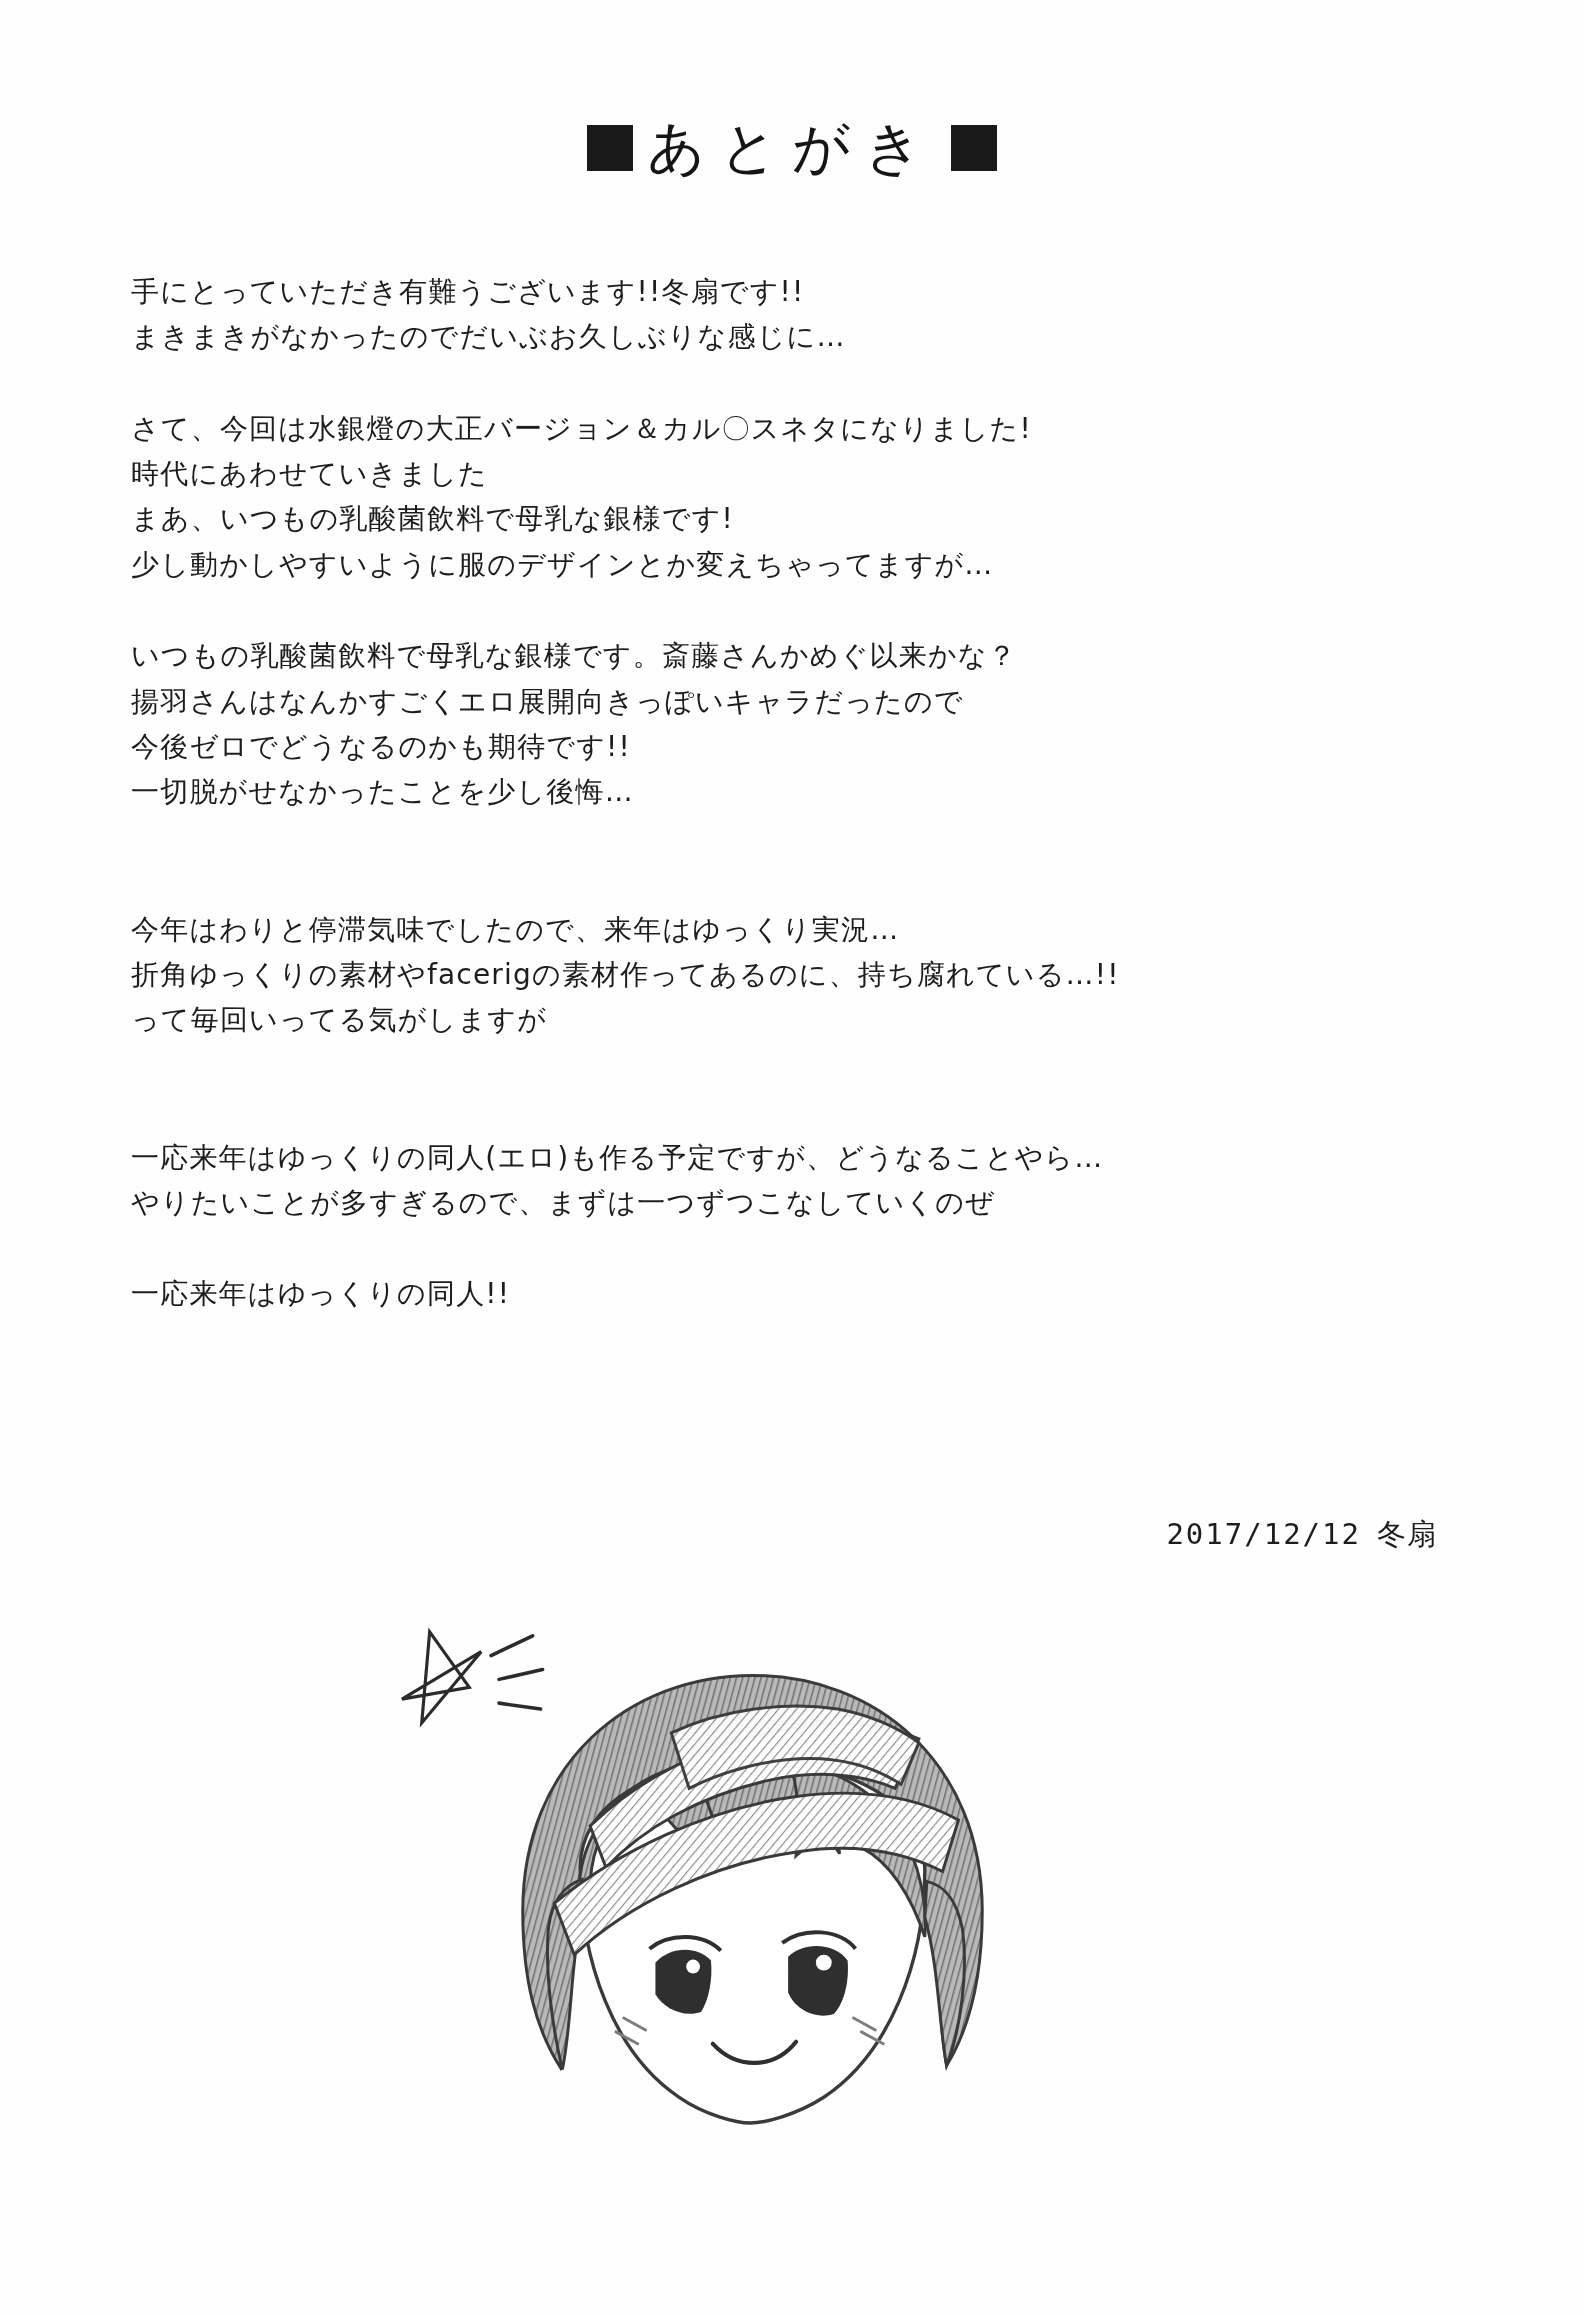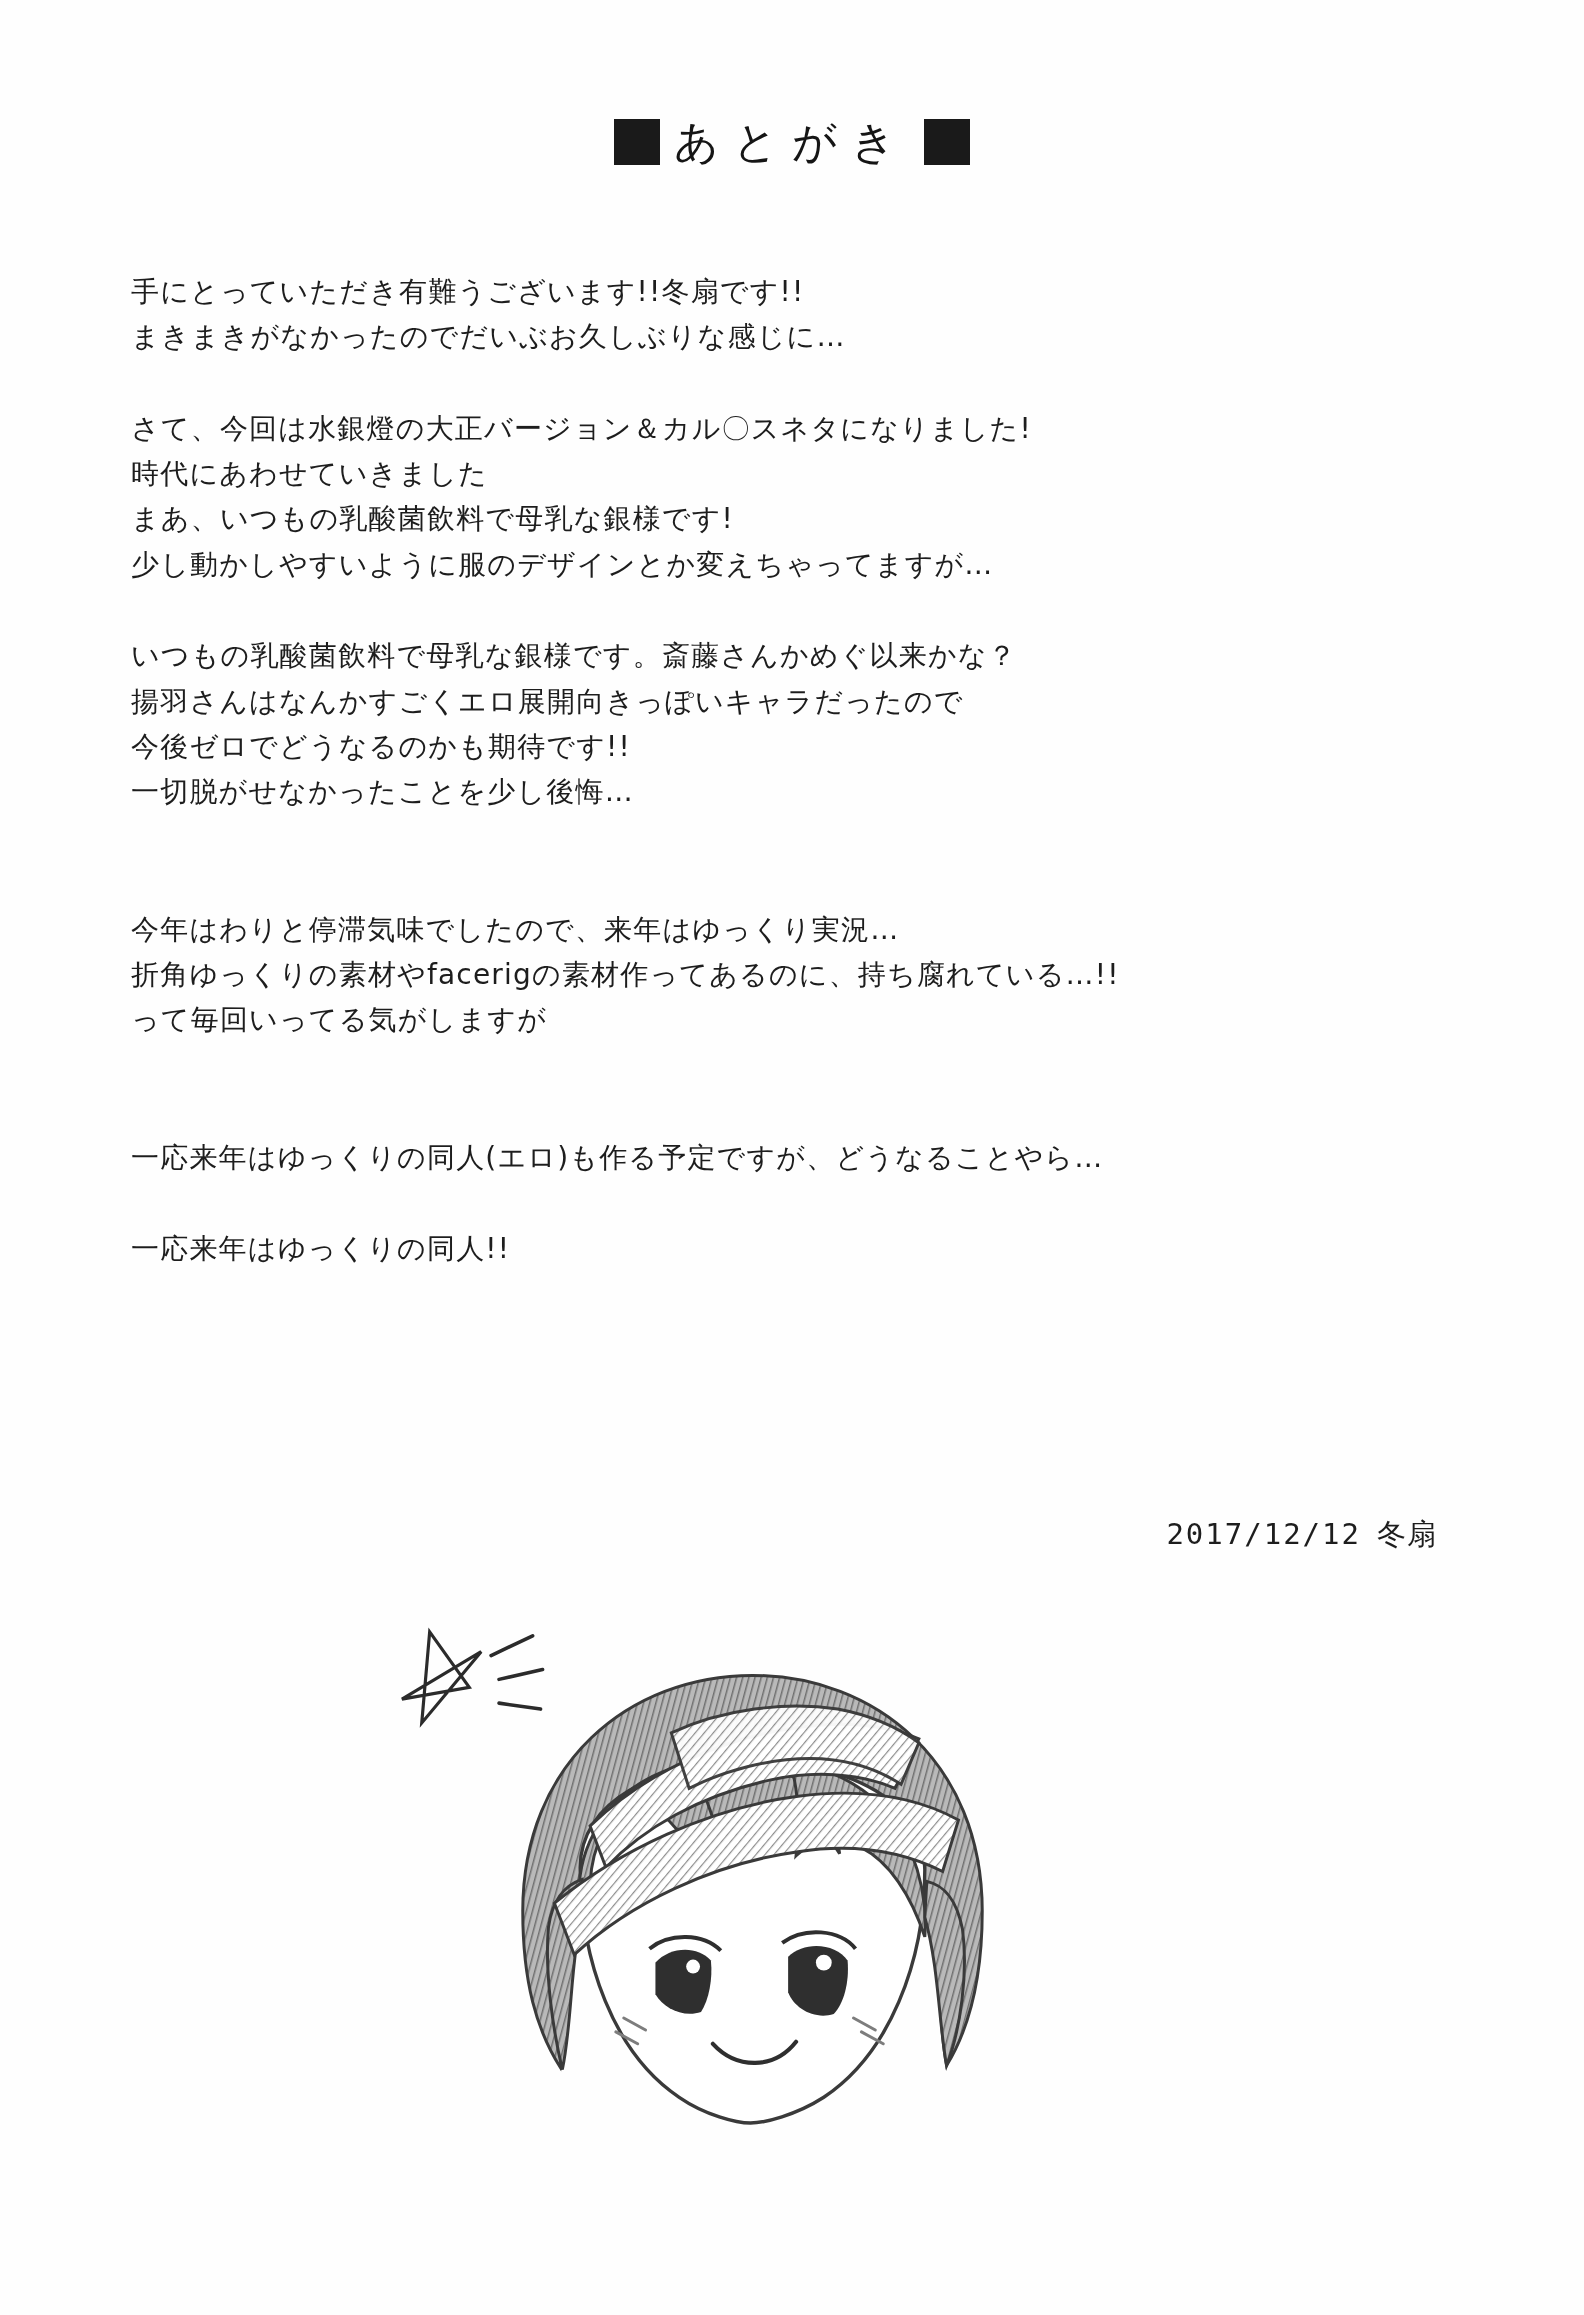--- a/index.html
+++ b/index.html
@@ -33,21 +33,21 @@
     align-items: center;
     gap: 14px;
   }
   .title-square {
     width: 46px;
     height: 46px;
     background: #1a1a1a;
     display: inline-block;
   }
   .title-text {
-    font-size: 44px;
+    font-size: 57px;
     letter-spacing: 14px;
     font-weight: 500;
     color: #151515;
     line-height: 1;
     white-space: nowrap;
   }
 
   
   .body-text {
     position: absolute;
@@ -147,20 +147,21 @@
     <p class="para">
       <span class="line">今年はわりと停滞気味でしたので、来年はゆっくり実況…</span>
       <span class="line">折角ゆっくりの素材やfacerigの素材作ってあるのに、持ち腐れている…!!</span>
       <span class="line">って毎回いってる気がしますが</span>
     </p>
 
     <div class="spacer-big"></div>
 
     <p class="para">
       <span class="line">一応来年はゆっくりの同人(エロ)も作る予定ですが、どうなることやら…</span>
+      <span class="line">やりたいことが多すぎるので、まずは一つずつこなしていくのぜ</span>
     </p>
 
     <p class="para tight">
       <span class="line">一応来年はゆっくりの同人!!</span>
     </p>
 
   </div>
 
   <div class="signature">
     <span>2017/12/12</span><span class="name">冬扇</span>

